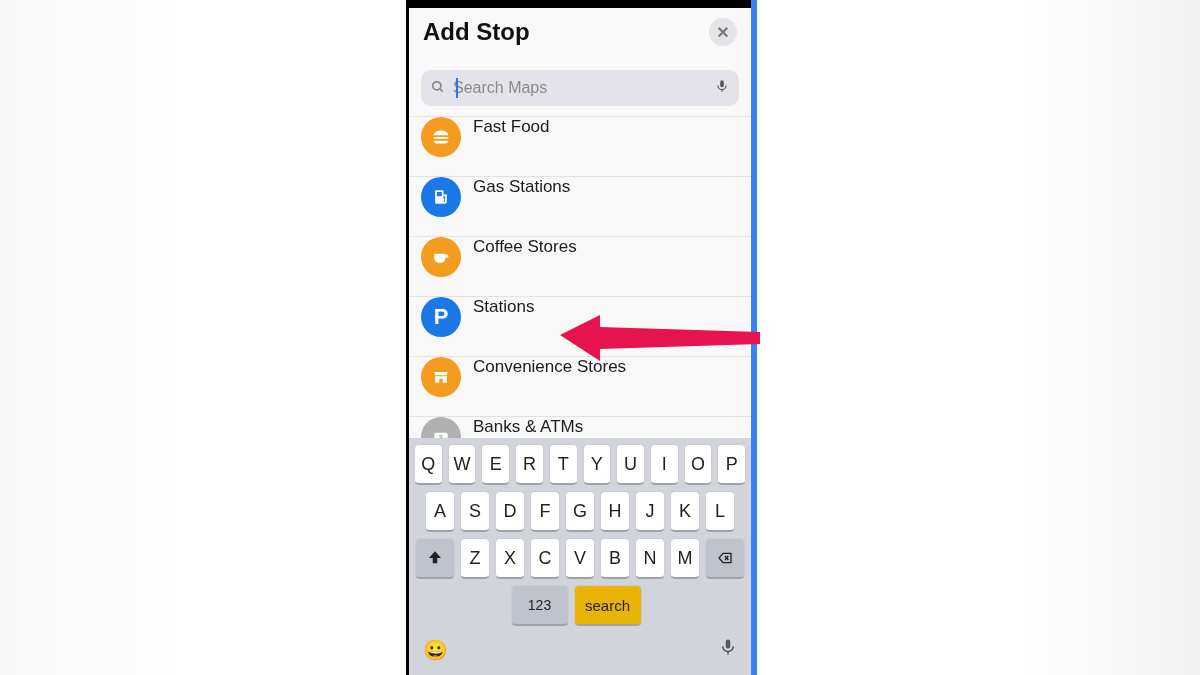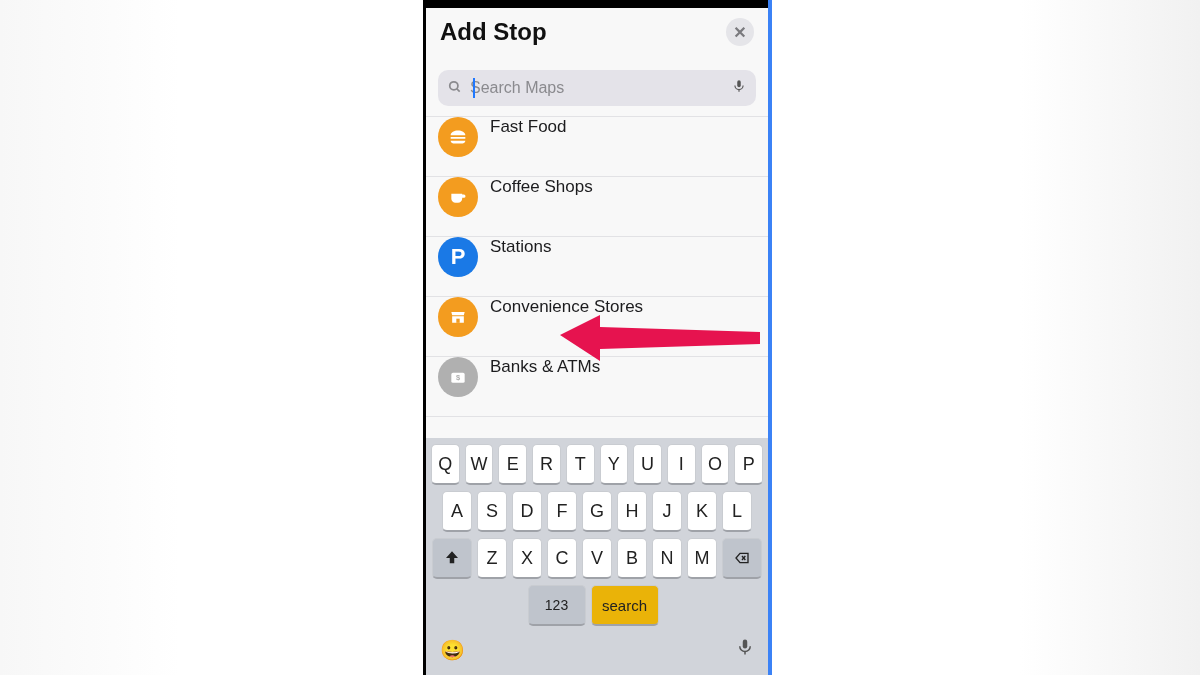--- a/index.html
+++ b/index.html
@@ -1,17 +1,17 @@
 <!DOCTYPE html>
 <html><head>
 <meta charset="utf-8">
 <style>
   html,body{margin:0;padding:0;width:1200px;height:675px;overflow:hidden;font-family:-apple-system,Helvetica,Arial,sans-serif;background:#fff}
   .bg{position:absolute;inset:0;background:linear-gradient(90deg,#f7f7f7 0%,#fff 15%,#fff 85%,#f1f1f1 100%)}
-  .phone{position:absolute;left:423px;top:0;width:342px;height:675px;background:#f8f8f8;border-left:3px solid #000;border-right:4px solid #3b82f6;overflow:hidden}
+  .phone{position:absolute;left:406px;top:0;width:342px;height:675px;background:#f8f8f8;border-left:3px solid #000;border-right:6px solid #3b82f6;overflow:hidden}
   .topbar{height:8px;background:#000}
   .header{display:flex;align-items:center;justify-content:space-between;padding:10px 14px 8px 14px}
   .title{font-size:24px;font-weight:700;color:#111}
   .close{width:28px;height:28px;border-radius:14px;background:#e5e5e9;display:flex;align-items:center;justify-content:center;color:#7a7a7e;font-size:16px;font-weight:600;cursor:pointer}
   .searchwrap{margin:16px 12px 10px 12px;background:#e4e3e9;border-radius:10px;height:36px;display:flex;align-items:center;padding:0 10px;gap:6px}
   .search-icon{color:#8a8a8e;font-size:14px}
   .search-input{flex:1;border:0;background:transparent;font-size:16px;color:#8a8a8e;outline:none}
   .search-input::placeholder{color:#8a8a8e}
   .mic{color:#666}
   .list{border-top:1px solid #e2e2e5}
@@ -72,26 +72,36 @@
   <div class="list">
     <div class="row">
       <div class="badge b-orange">
         <svg width="22" height="22" viewBox="0 0 24 24" fill="#fff">
             <path d="M4 10c0-3 4-5 8-5s8 2 8 5H4zM4 12h16v2H4zM4 16h16c0 2-2 3-3 3H7c-1 0-3-1-3-3z"></path>
           </svg>
       </div>
       <div class="label">Fast Food</div>
     </div>
     <div class="row">
+      <div class="badge b-blue">
+        <svg width="20" height="20" viewBox="0 0 24 24" fill="#fff">
+            <rect x="5" y="4" width="10" height="16" rx="1"></rect>
+            <rect x="7" y="6" width="6" height="5" fill="#1a79e6"></rect>
+            <path d="M15 10h3v7a2 2 0 1 1-2-2" stroke="#fff" stroke-width="2" fill="none"></path>
+          </svg>
+      </div>
+      <div class="label">Gas Stations</div>
+    </div>
+    <div class="row">
       <div class="badge b-orange">
         <svg width="20" height="20" viewBox="0 0 24 24" fill="#fff">
             <path d="M4 8h13v6a5 5 0 0 1-5 5H9a5 5 0 0 1-5-5zM17 9h2a2 2 0 1 1 0 4h-2"></path>
           </svg>
       </div>
-      <div class="label">Coffee Shops</div>
+      <div class="label">Coffee Stores</div>
     </div>
     <div class="row">
       <div class="badge b-blue">
           <span style="font-size:22px">P</span>
         </div>
       <div class="label">Stations</div>
     </div>
     <div class="row">
       <div class="badge b-orange">
         <svg width="20" height="20" viewBox="0 0 24 24" fill="#fff">

